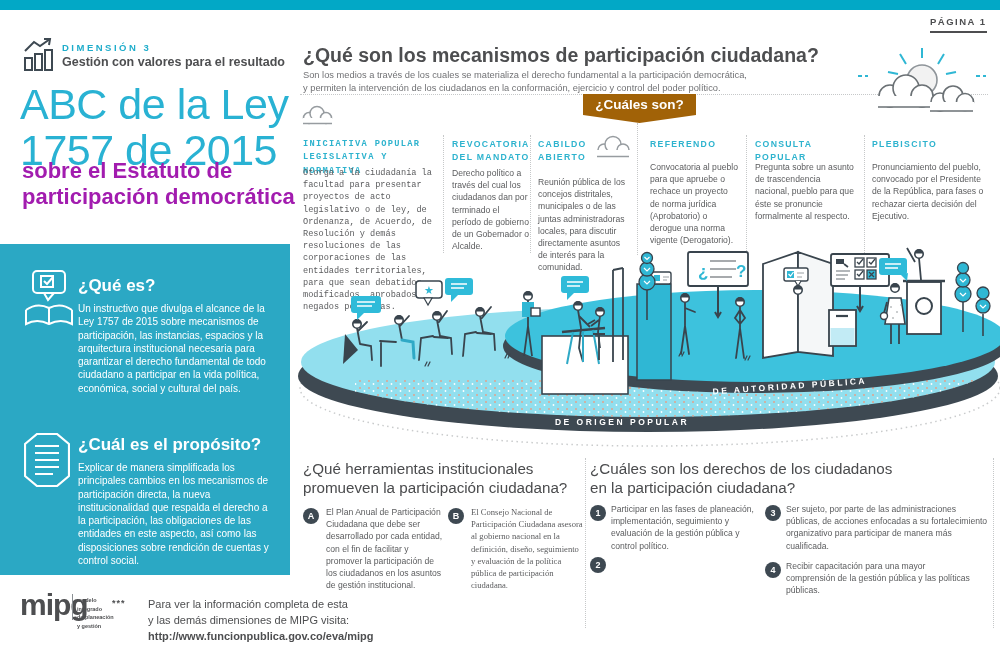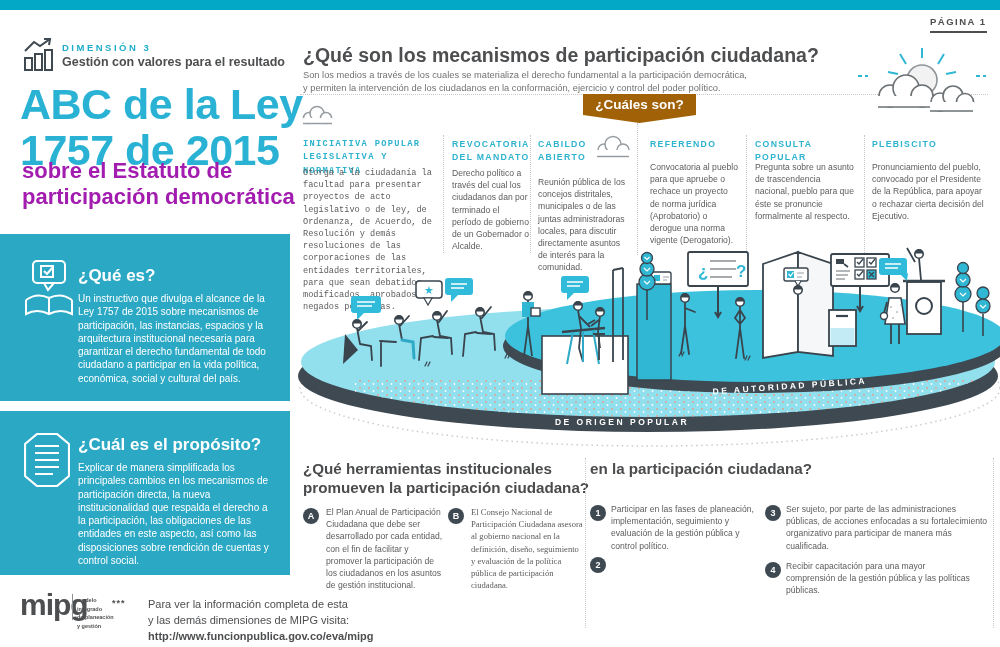--- a/index.html
+++ b/index.html
@@ -11,26 +11,26 @@
   .topbar { position:absolute; left:0; top:0; width:1000px; height:10px; background:#02a8c6; }
 
   .pagina { position:absolute; left:930px; top:16px; font-size:9.5px; font-weight:bold;
             letter-spacing:1.5px; color:#4d4e50; border-bottom:2px solid #4d4e50; padding-bottom:4px; }
 
   .brand-dim { position:absolute; left:62px; top:42px; font-size:9.5px; font-weight:bold;
                letter-spacing:2.5px; color:#1fadcb; }
   .brand-sub { position:absolute; left:62px; top:55px; font-size:12.5px; font-weight:bold; color:#4d4e50; }
 
   .main-title { position:absolute; left:20px; top:82px; font-size:43px; line-height:1.06;
-                font-weight:bold; color:#29b2d3; letter-spacing:-0.5px; }
+                font-weight:normal; color:#29b2d3; letter-spacing:-0.5px; }
   .main-subtitle { position:absolute; left:22px; top:158px; font-size:22px; line-height:1.18;
                    font-weight:bold; color:#a21caf; }
 
   .panel { position:absolute; left:0; width:290px; background:#2ba8c4; color:#ffffff; }
-  .panel.p1 { top:234px; height:167px; }
+  .panel.p1 { top:244px; height:167px; }
   .panel.p2 { top:411px; height:164px; }
   .panel h2 { position:absolute; left:78px; font-size:17px; font-weight:bold; }
   .panel.p1 h2 { top:32px; } .panel.p2 h2 { top:24px; }
   .panel p { position:absolute; left:78px; width:198px; font-size:10px; line-height:1.33; }
   .panel.p1 p { top:58px; } .panel.p2 p { top:50px; }
   .panel .picon { position:absolute; left:24px; }
   .panel.p1 .picon { top:26px; } .panel.p2 .picon { top:22px; }
 
   .footer-logo { position:absolute; left:20px; top:588px; font-size:30px; font-weight:bold;
                  letter-spacing:-1px; color:#4d4e50; }
@@ -54,21 +54,21 @@
   .mech { position:absolute; top:138px; }
   .mech h3 { font-size:8.7px; font-weight:bold; letter-spacing:1.3px; line-height:1.55; color:#2eb3ce; }
   .mech p  { position:absolute; left:0; font-size:8.6px; line-height:1.42; color:#5b5c5e; }
   .mech.c1 { left:303px; width:134px;font-family:Liberation Mono, monospace; } .mech.c1 p { top:29px; }
   .mech.c2 { left:452px; width:78px;  } .mech.c2 p { top:29px; }
   .mech.c3 { left:538px; width:92px;  } .mech.c3 h3 { width:58px; } .mech.c3 p { top:38px; }
   .mech.c4 { left:650px; width:88px;  } .mech.c4 p { top:23px; }
   .mech.c5 { left:755px; width:102px; } .mech.c5 p { top:23px; }
   .mech.c6 { left:872px; width:114px; } .mech.c6 p { top:23px; }
 
-  .sec-title { position:absolute; font-size:15.2px; line-height:1.28; font-weight:bold; color:#4a4b4d; }
+  .sec-title { position:absolute; font-size:15.2px; line-height:1.28; font-weight:normal; color:#4a4b4d; }
   .tools-title { left:303px; top:459px; }
   .rights-title { left:590px; top:459px; }
 
   .marker { position:absolute; width:16px; height:16px; border-radius:50%; background:#3e4952;
             color:#fff; font-size:9px; font-weight:bold; text-align:center; line-height:16px; }
   .itext { position:absolute; font-size:8.6px; line-height:1.42; color:#5b5c5e; }
 
   svg text { font-family:"Liberation Sans", sans-serif; }
 </style>
 </head>
@@ -197,21 +197,21 @@
   <section class="mech c4">
     <h3>REFERENDO</h3>
     <p>Convocatoria al pueblo para que apruebe o rechace un proyecto de norma jurídica (Aprobatorio) o derogue una norma vigente (Derogatorio).</p>
   </section>
   <section class="mech c5">
     <h3>CONSULTA POPULAR</h3>
     <p>Pregunta sobre un asunto de trascendencia nacional, pueblo para que éste se pronuncie formalmente al respecto.</p>
   </section>
   <section class="mech c6">
     <h3>PLEBISCITO</h3>
-    <p>Pronunciamiento del pueblo, convocado por el Presidente de la República, para apoyar o rechazar cierta decisión del Ejecutivo.</p>
+    <p>Pronunciamiento del pueblo, convocado por el Presidente de la República, para fases o rechazar cierta decisión del Ejecutivo.</p>
   </section>
 
   <svg class="abs" style="left:295px; top:232px;" width="705" height="225" viewBox="0 0 705 225">
     <defs>
       <pattern id="speck" width="9" height="7" patternUnits="userSpaceOnUse">
         <circle cx="2" cy="2" r="1" fill="#e2a18b"></circle>
         <circle cx="6.5" cy="5" r="0.9" fill="#ffffff"></circle>
       </pattern>
       <clipPath id="speckclip">
           <rect x="60" y="146" width="640" height="48"></rect>
@@ -387,20 +387,21 @@
   </div>
   <div class="marker" style="left:303px; top:508px;">A</div>
   <div class="itext" style="left:326px; top:506px; width:118px;">El Plan Anual de Participación Ciudadana que debe ser desarrollado por cada entidad, con el fin de facilitar y promover la participación de los ciudadanos en los asuntos de gestión institucional.</div>
   <div class="marker" style="left:448px; top:508px;">B</div>
   <div class="itext" style="left:471px; top:506px; width:114px;font-family:Liberation Serif, serif;">El Consejo Nacional de Participación Ciudadana asesora al gobierno nacional en la definición, diseño, seguimiento y evaluación de la política pública de participación ciudadana.</div>
 
   <div class="vsep" style="left:585px; top:458px; height:170px;"></div>
   <div class="vsep" style="left:993px; top:458px; height:170px;"></div>
 
   <div class="sec-title rights-title">
+    <div>¿Cuáles son los derechos de los ciudadanos</div>
     <div>en la participación ciudadana?</div>
   </div>
   <div class="marker" style="left:590px; top:505px;">1</div>
   <div class="itext" style="left:611px; top:503px; width:150px;">Participar en las fases de planeación, implementación, seguimiento y evaluación de la gestión pública y control político.</div>
   <div class="marker" style="left:590px; top:557px;">2</div>
   <div class="marker" style="left:765px; top:505px;">3</div>
   <div class="itext" style="left:786px; top:503px; width:205px;">Ser sujeto, por parte de las administraciones públicas, de acciones enfocadas a su fortalecimiento organizativo para participar de manera más cualificada.</div>
   <div class="marker" style="left:765px; top:562px;">4</div>
   <div class="itext" style="left:786px; top:560px; width:190px;">Recibir capacitación para una mayor comprensión de la gestión pública y las políticas públicas.</div>
 

